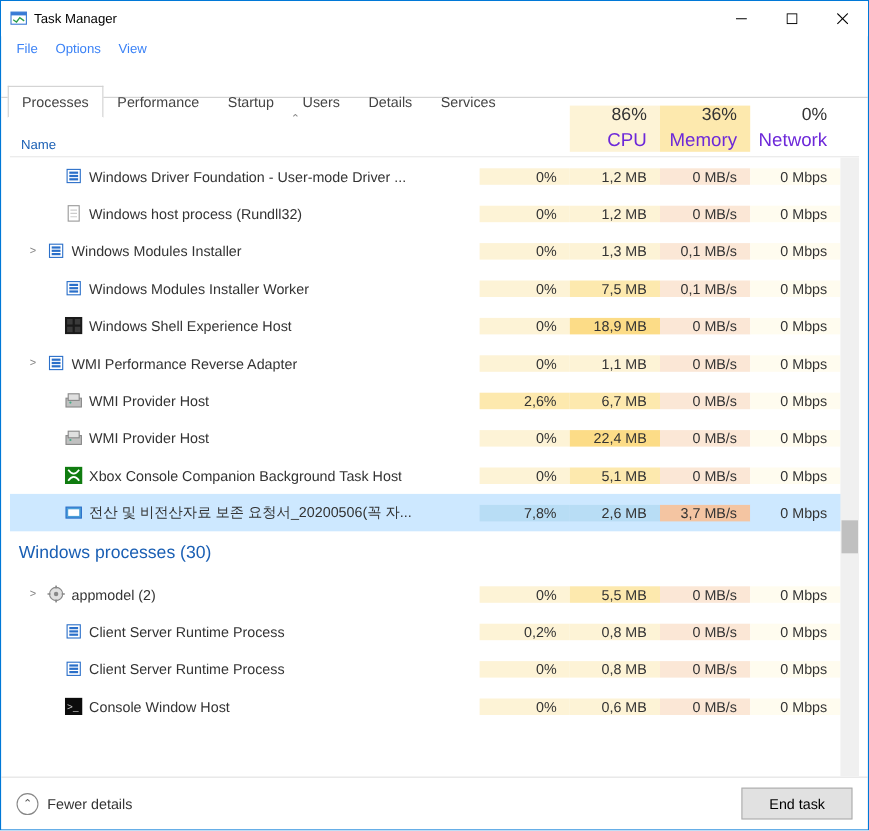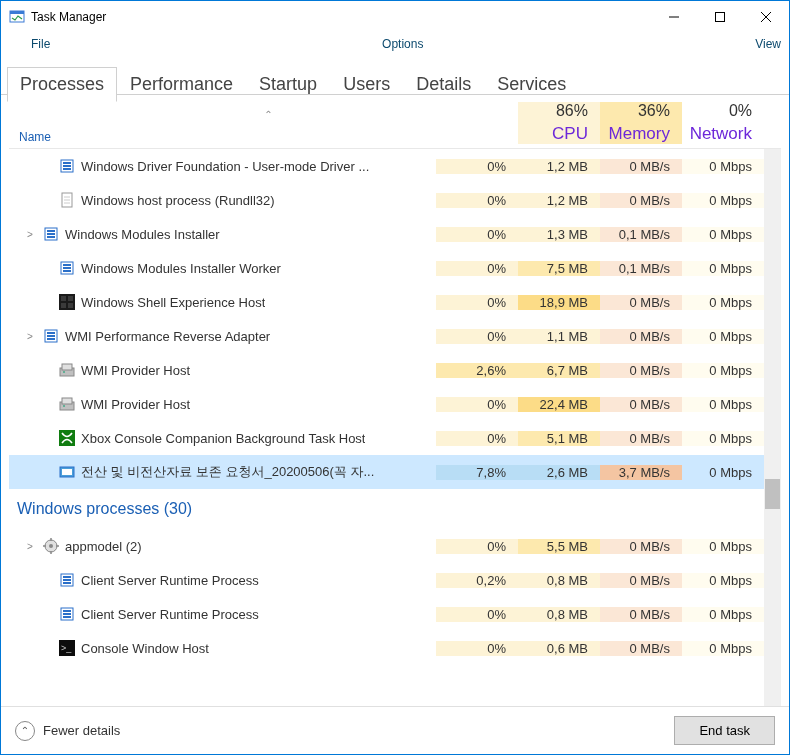--- a/index.html
+++ b/index.html
@@ -3,24 +3,24 @@
 <meta charset="utf-8">
 <style>
 * { margin: 0; padding: 0; box-sizing: border-box; font-family: 'Segoe UI', Tahoma, sans-serif; }
 body { background: #fff; width: 790px; height: 755px; overflow: hidden; }
 .window { width: 790px; height: 755px; border: 1px solid #0078d7; background: #fff; display: flex; flex-direction: column; }
 .titlebar { height: 32px; display: flex; align-items: center; padding-left: 8px; background: #fff; }
 .titlebar-icon { width: 16px; height: 16px; margin-right: 6px; }
 .titlebar-title { font-size: 12px; flex: 1; color: #000; }
 .titlebar-controls { display: flex; }
 .titlebar-btn { width: 46px; height: 32px; display: flex; align-items: center; justify-content: center; font-size: 10px; }
-.menubar { height: 22px; display: flex; align-items: center; padding-left: 22px; font-size: 12px; color: #0c4a6e; justify-content: space-between; }
+.menubar { height: 22px; display: flex; align-items: center; padding-left: 6px; font-size: 12px; color: #3b82f6; }
 .menu-item { padding: 2px 8px; cursor: default; }
 .tabbar { display: flex; border-bottom: 1px solid #d0d0d0; padding-left: 6px; margin-top: 4px; }
-.tab { padding: 6px 12px; font-size: 18px; color: #444; border: 1px solid transparent; cursor: default; position: relative; top: 8px; }
+.tab { padding: 6px 12px; font-size: 13px; color: #444; border: 1px solid transparent; cursor: default; position: relative; top: 19px; }
 .tab.active { border: 1px solid #d0d0d0; border-bottom: 1px solid #fff; background: #fff; }
 .content { flex: 1; display: flex; flex-direction: column; overflow: hidden; padding: 0 8px; }
 .header-row { display: flex; border-bottom: 1px solid #e8e8e8; height: 54px; align-items: flex-end; padding-bottom: 4px; }
 .col-name { flex: 1; padding-left: 10px; font-size: 12px; color: #1a5fb4; display: flex; flex-direction: column; justify-content: flex-end; }
 .col-name .caret { text-align: center; color: #888; font-size: 10px; margin-bottom: 10px; }
 .col { width: 82px; text-align: right; padding-right: 12px; font-size: 12px; display: flex; flex-direction: column; justify-content: flex-end; gap: 4px; }
 .col-pct { font-size: 16px; color: #333; }
 .col-label { font-size: 17px; color: #6d28d9; }
 .col.high { background: #f9a882; }
 .col.cpu-h { background: #fdf3d6; }

